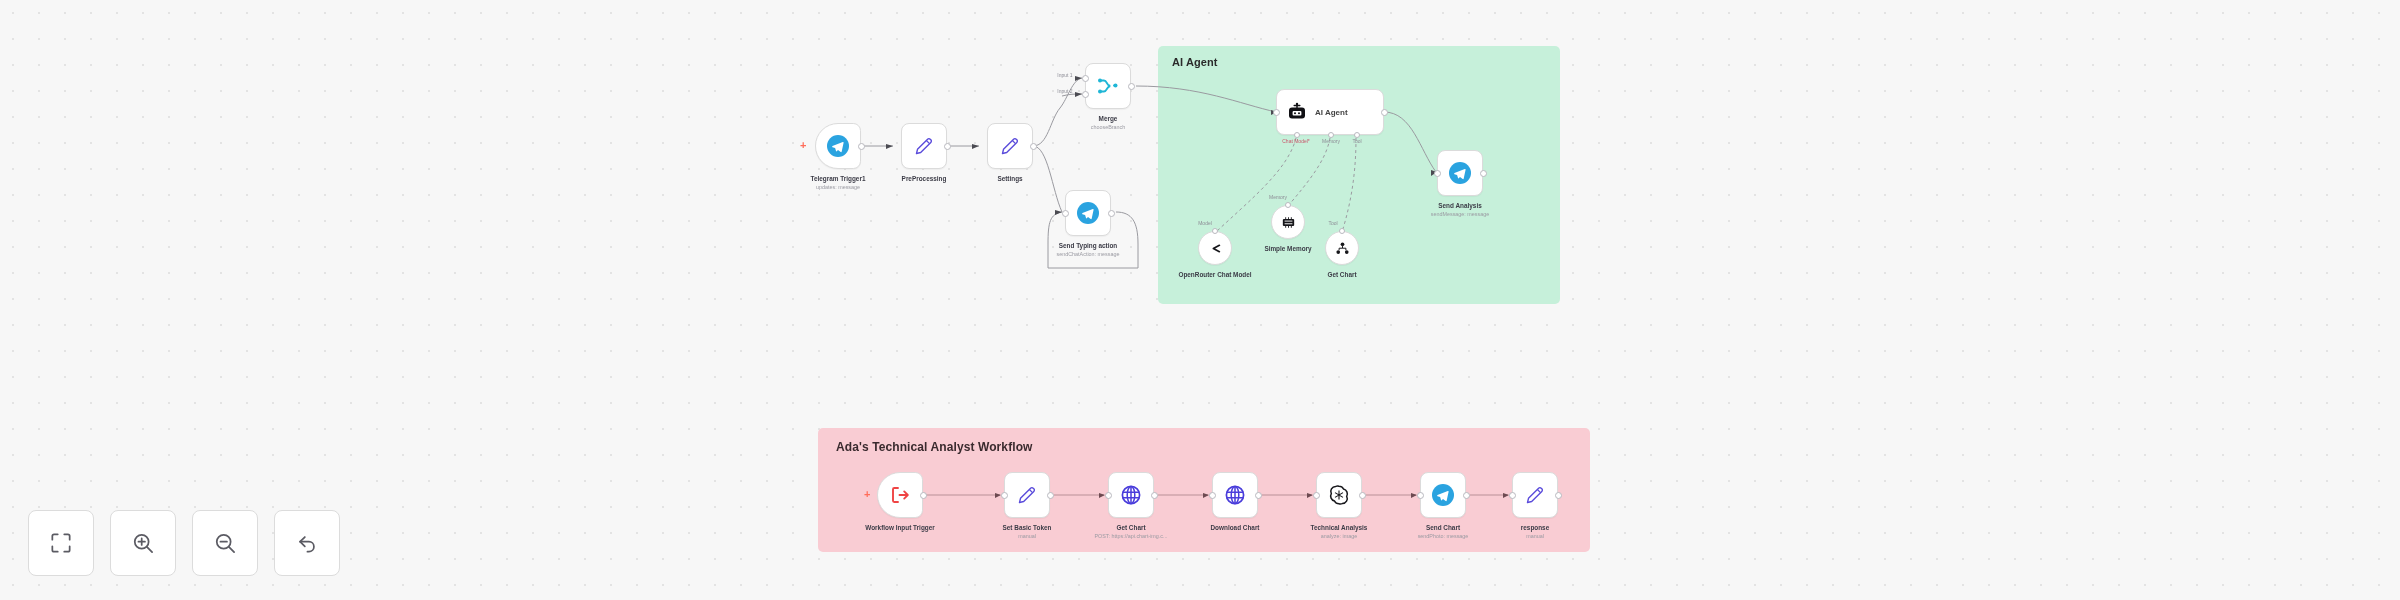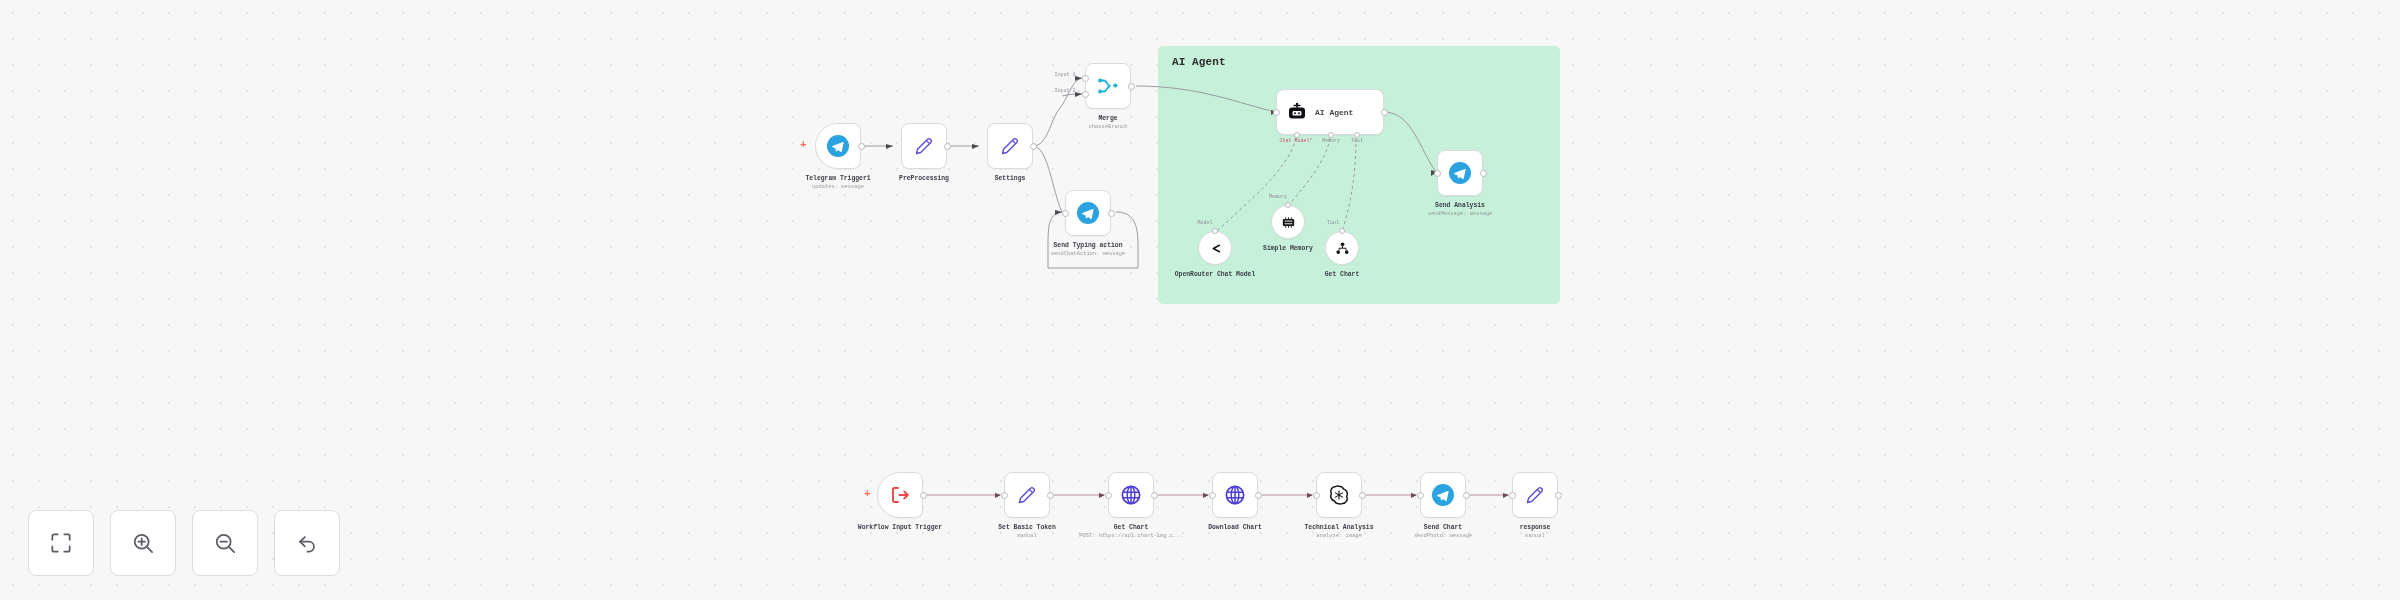--- a/index.html
+++ b/index.html
@@ -8,21 +8,20 @@
     font-family: "Liberation Sans", sans-serif;
     background:#f7f7f7;
     position:relative;
   }
   #canvas {
     position:absolute; inset:0;
     background-color:#f7f7f7;
     background-image:
       radial-gradient(circle, #e3e3e3 1px, transparent 1px);
     background-size: 26px 26px;
-    font-family: Liberation Mono, monospace;
   }
 
   
   .sticky {
     position:absolute;
     border-radius:5px;
   }
   .sticky .sticky-title {
     position:absolute;
     font-size:11px;
@@ -120,20 +119,23 @@
   }
   .tool-btn svg { width:26px;height:26px; stroke:#5b5b63; fill:none; stroke-width:1.6;}
 </style>
 </head>
 <body>
 
 <div id="canvas">
 
   <div class="sticky" id="sticky-ai">
     <div class="sticky-title">AI Agent</div>
+  </div>
+  <div class="sticky" id="sticky-ada">
+    <div class="sticky-title">Ada's Technical Analyst Workflow</div>
   </div>
 
   <svg id="edges" viewBox="0 0 2400 600">
     <g fill="none" stroke="#9a9aa0" stroke-width="1">
 
       <path d="M861,146 L893,146"></path>
 
       <path d="M947,146 L979,146"></path>
 
       <path d="M1033,146 C1048,146 1050,120 1060,108"></path>

